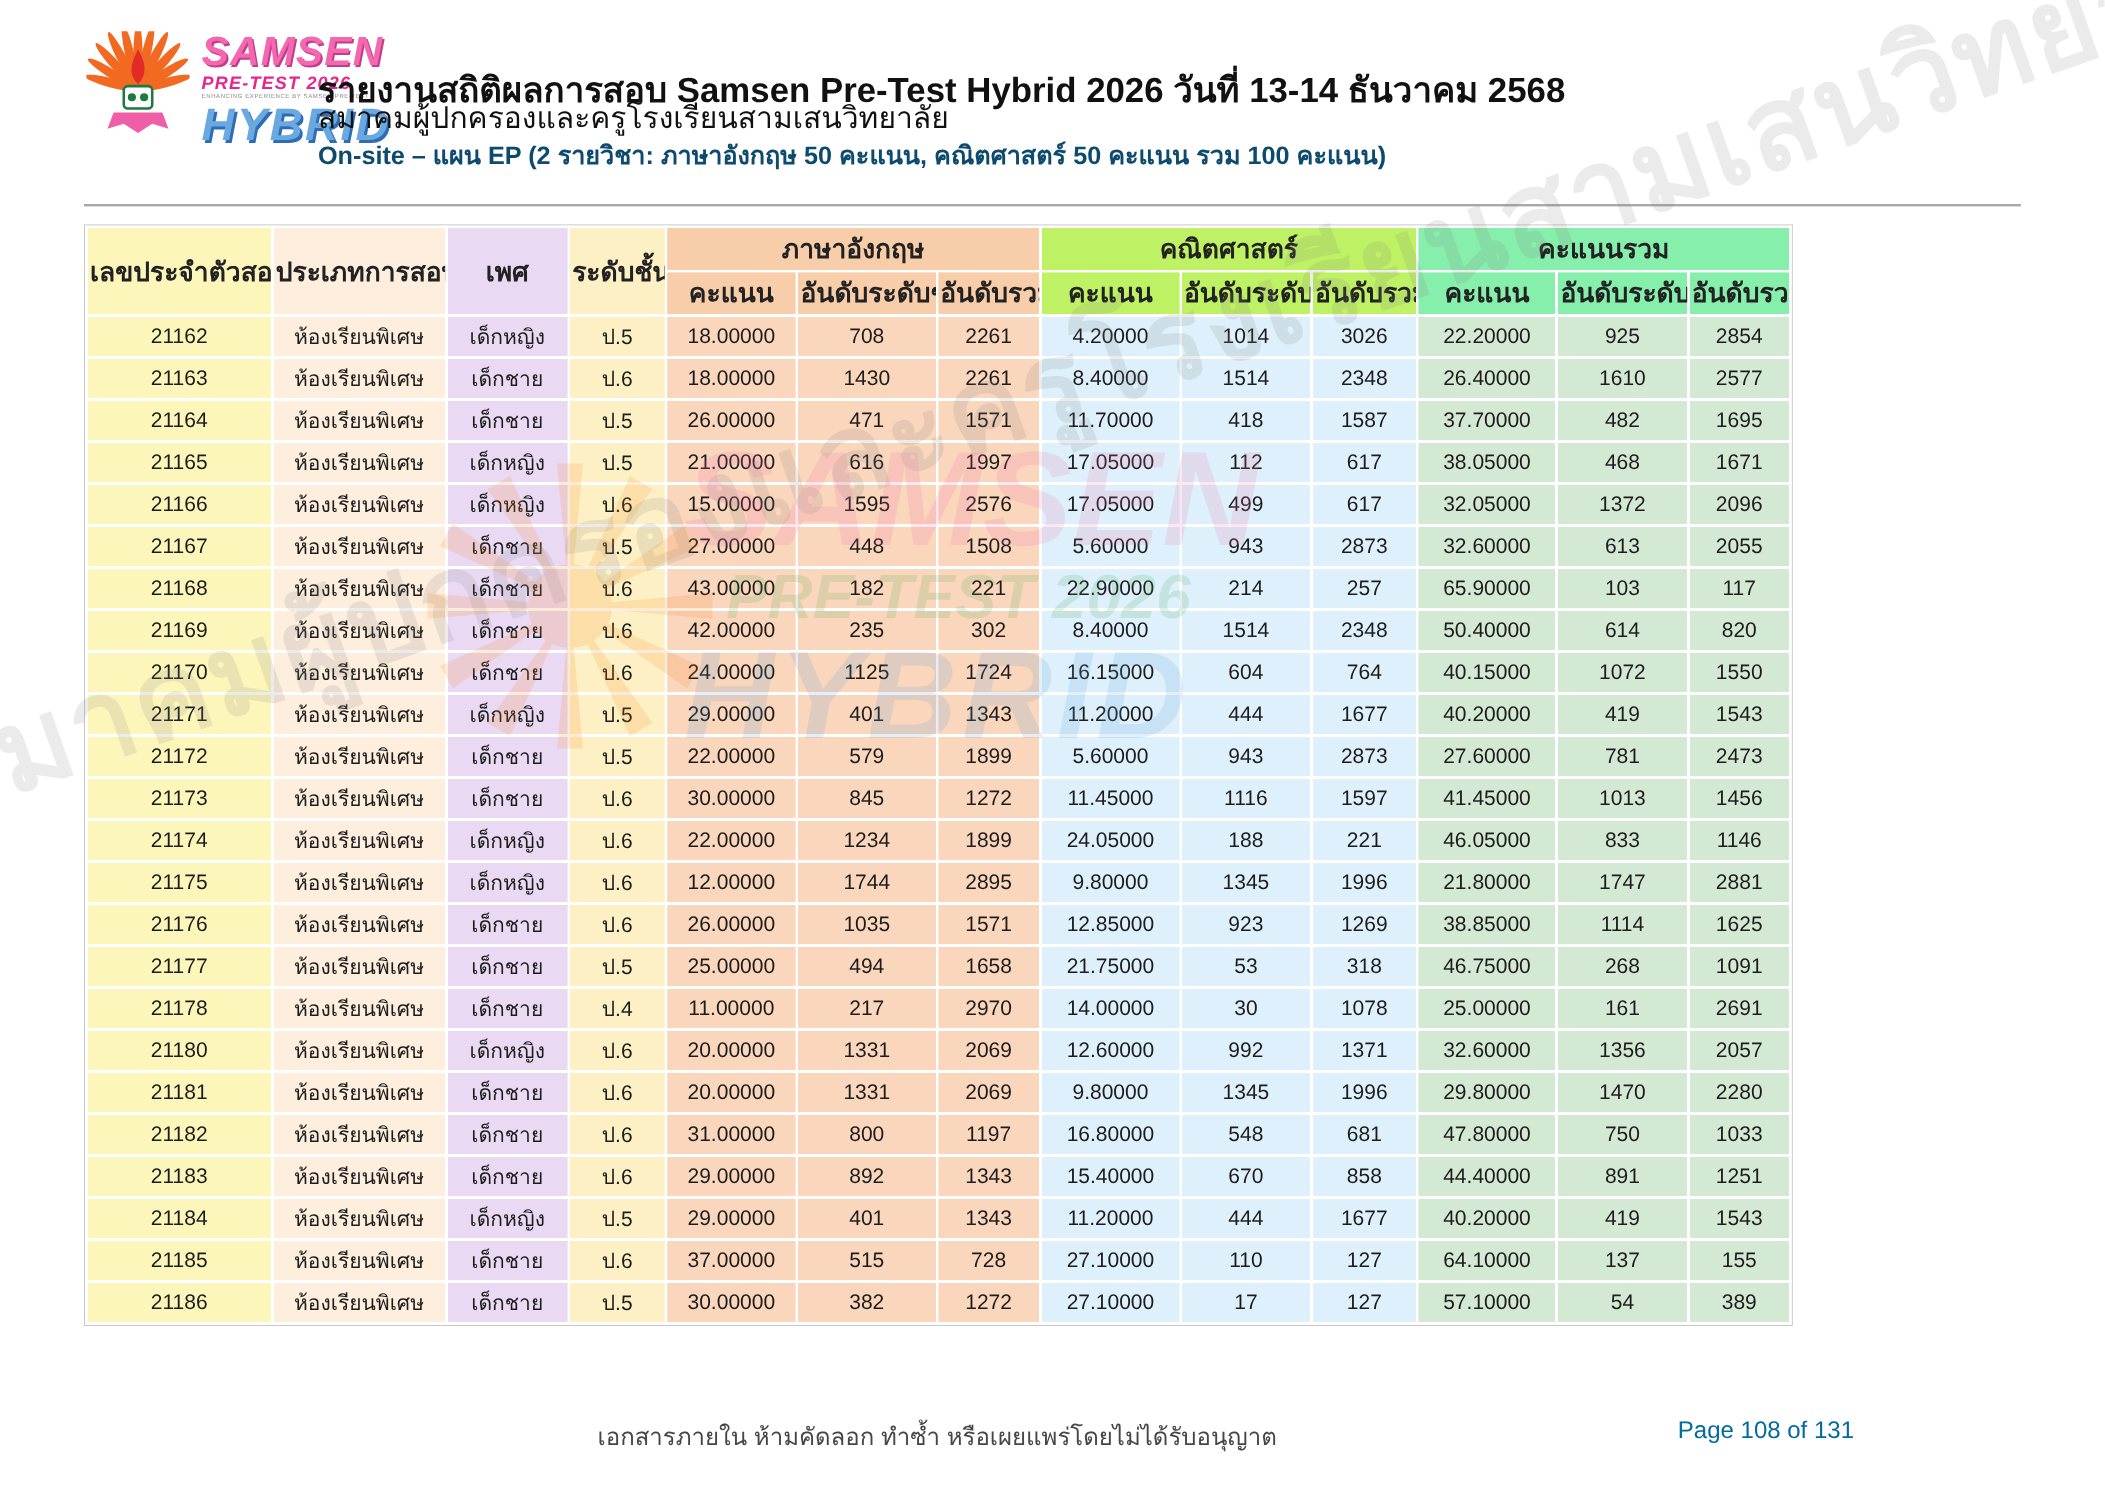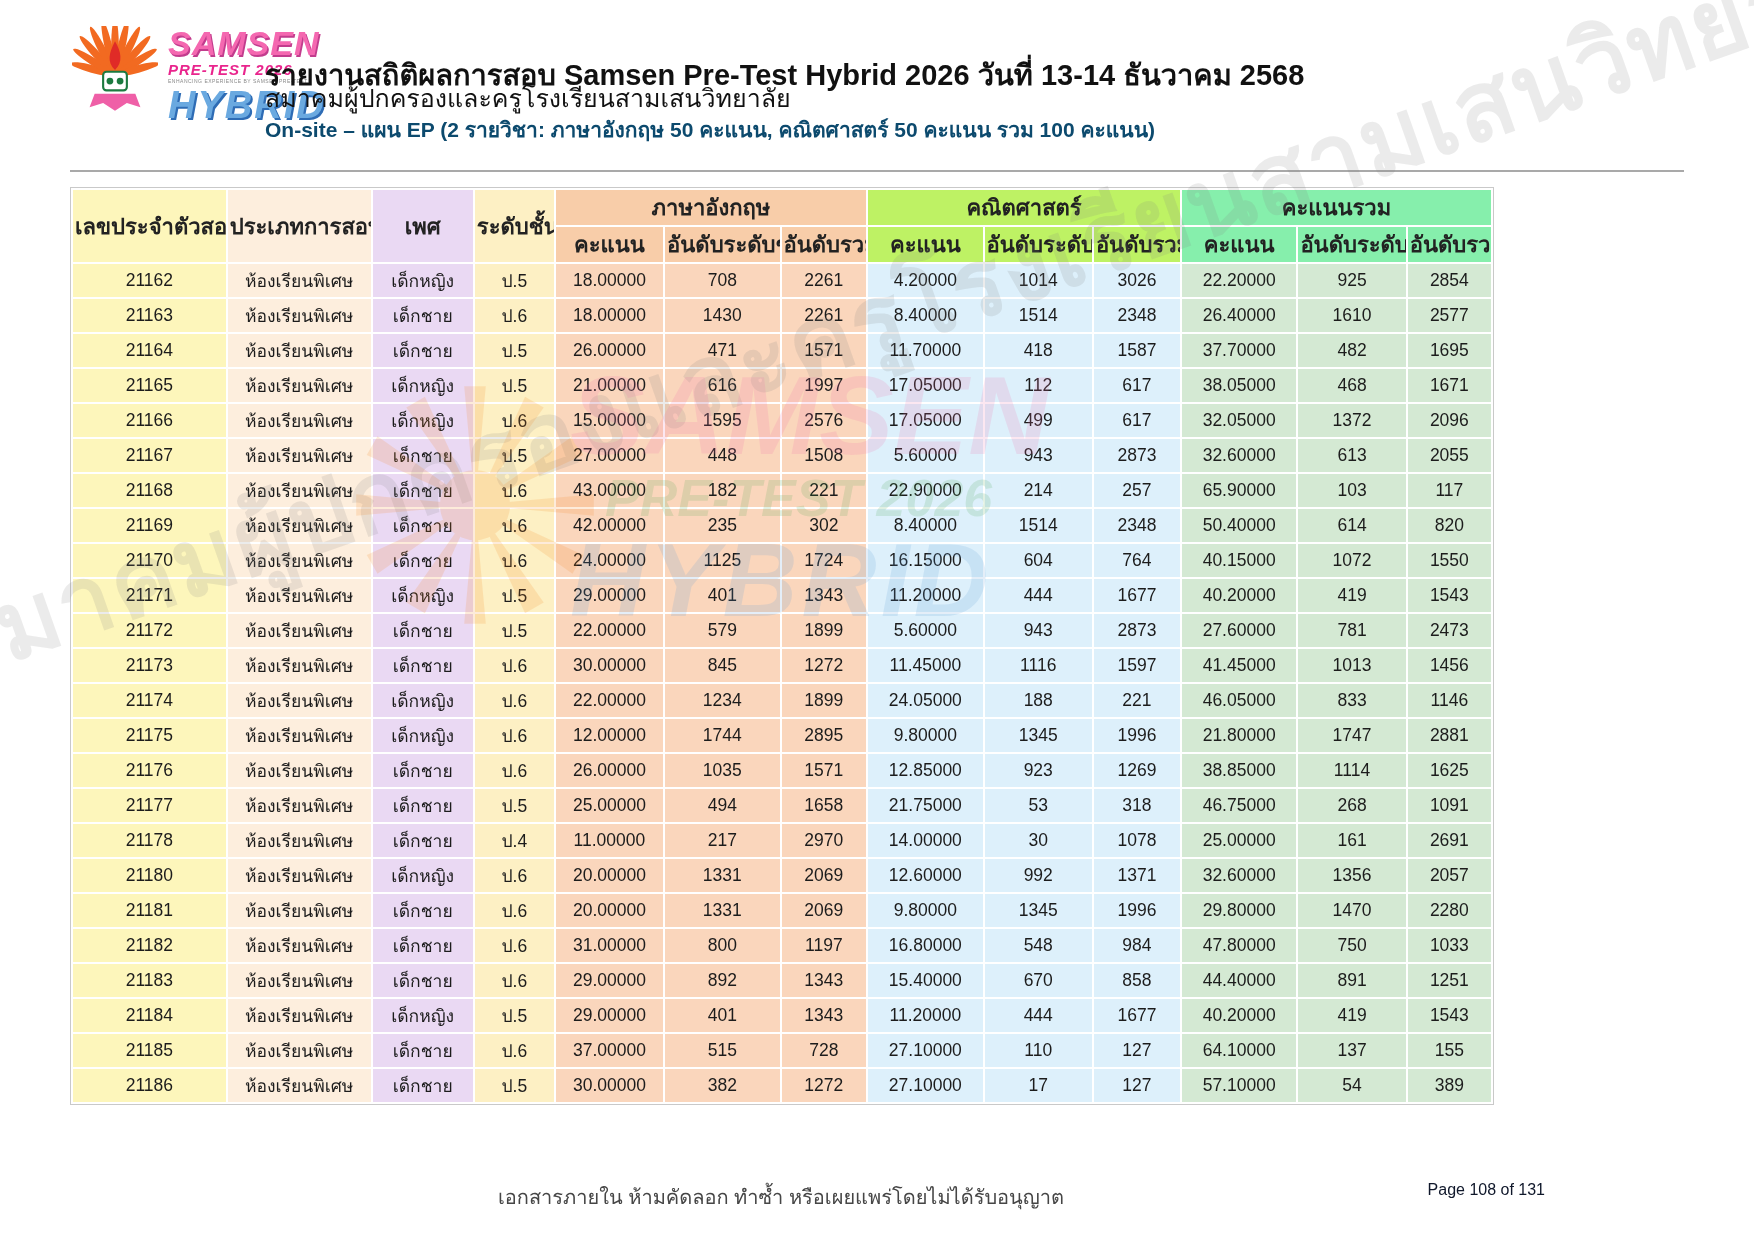--- a/index.html
+++ b/index.html
@@ -46,21 +46,21 @@
   .wm-diag{position:absolute;left:-60px;top:575px;font-size:96px;font-weight:bold;white-space:nowrap;
     color:rgba(130,130,130,0.16);transform:rotate(-19.5deg);transform-origin:left center;letter-spacing:2px;}
   .wm-center{position:absolute;left:340px;top:360px;width:860px;height:300px;opacity:0.16;}
   .wm-sun{position:absolute;left:0;top:10px;}
   .wm-samsen{position:absolute;left:230px;top:0;font-size:112px;font-weight:bold;font-style:italic;color:#f06eaa;line-height:1;}
   .wm-pretest{position:absolute;left:265px;top:112px;font-size:52px;font-weight:bold;font-style:italic;color:#4aa64f;line-height:1;}
   .wm-hybrid{position:absolute;left:230px;top:168px;font-size:104px;font-weight:800;font-style:italic;color:#5b9bd5;line-height:1;letter-spacing:4px;}
 
   
   .foot-notice{position:absolute;left:70px;top:1181px;width:1422px;text-align:center;font-size:20px;color:#464646;z-index:2;}
-  .foot-page{position:absolute;right:209px;top:1181px;font-size:16px;color:#0f172a;z-index:2;}
+  .foot-page{position:absolute;right:209px;top:1181px;font-size:20px;color:#0369a1;z-index:2;}
 </style>
 </head>
 <body>
 
 <div class="page">
 
   <div class="logo">
     <svg viewBox="0 0 100 118" width="86" height="100">
       <g fill="#f26a21" transform="translate(50,58)">
         <ellipse rx="4.5" ry="26" cy="-28" transform="rotate(-75)"></ellipse>
@@ -421,21 +421,21 @@
           <tr>
             <td class="c-id">21182</td>
             <td class="c-type">ห้องเรียนพิเศษ</td>
             <td class="c-sex">เด็กชาย</td>
             <td class="c-grade">ป.6</td>
             <td class="c-eng">31.00000</td>
             <td class="c-eng">800</td>
             <td class="c-eng">1197</td>
             <td class="c-math">16.80000</td>
             <td class="c-math">548</td>
-            <td class="c-math">984</td>
+            <td class="c-math">681</td>
             <td class="c-tot">47.80000</td>
             <td class="c-tot">750</td>
             <td class="c-tot">1033</td>
           </tr>
           <tr>
             <td class="c-id">21183</td>
             <td class="c-type">ห้องเรียนพิเศษ</td>
             <td class="c-sex">เด็กชาย</td>
             <td class="c-grade">ป.6</td>
             <td class="c-eng">29.00000</td>

